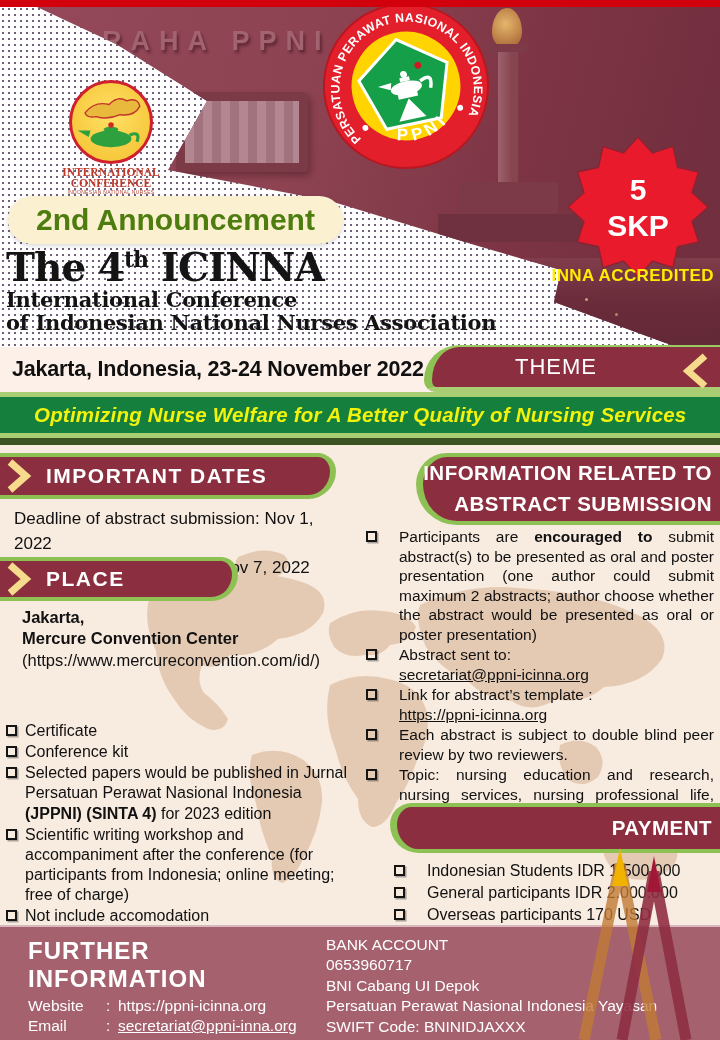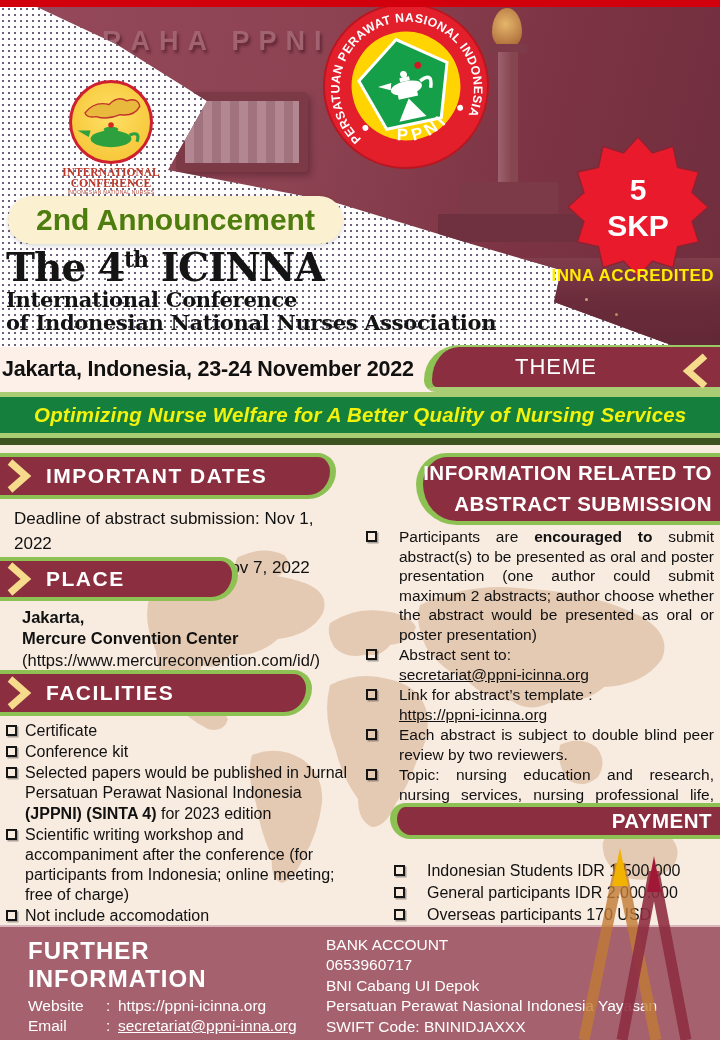--- a/index.html
+++ b/index.html
@@ -54,21 +54,21 @@
                  font-family:"DejaVu Serif", serif; }
   .title-main { font-size:39px; font-weight:bold; letter-spacing:-1px; line-height:1.1; }
   .title-main sup { font-size:22px; }
   .title-sub { font-size:21px; font-weight:bold; line-height:1.08; letter-spacing:-.3px; }
 
   .skp { position:absolute; left:566px; top:132px; z-index:2; }
   .inna { position:absolute; right:6px; top:266px; z-index:2; color:#ffec00; font-weight:bold;
           font-size:17px; letter-spacing:.4px; }
 
   .date-band { position:absolute; left:0; top:347px; width:470px; height:45px; z-index:4;
-               background:#fcf0e8; display:flex; align-items:center; padding-left:2px; }
+               background:#fcf0e8; display:flex; align-items:center; padding-left:12px; }
   .date-band span { font-weight:bold; font-size:21.5px; color:#101010; letter-spacing:-.2px; }
 
   .theme-banner { position:absolute; left:424px; top:345px; width:296px; height:47px; z-index:5;
                   background:#8b2e3f; border-left:8px solid #8dc153; border-bottom:5px solid #a8cd73;
                   border-top:2px solid #9bca62; border-radius:52px 0 0 18px;
                   display:flex; align-items:center; justify-content:center; }
   .theme-banner span { color:#fff; font-weight:normal; font-size:22px; letter-spacing:1px; padding-right:40px; }
   .theme-chevron { position:absolute; right:10px; top:6px; }
 
   
@@ -92,21 +92,21 @@
   .banner.br { right:0; border-top:4px solid #8dc153; border-bottom:4px solid #8dc153;
                border-left:7px solid #8dc153; border-radius:44px 0 0 58px;
                justify-content:flex-end; text-align:right; padding-right:8px;
                font-size:20.5px; letter-spacing:.5px; }
   .chv { position:absolute; left:6px; }
 
   .b-dates { top:8px;  height:46px; width:336px; }
   .b-place { top:112px; height:44px; width:238px; }
   .b-fac   { top:225px; height:46px; width:312px; }
   .b-info  { top:8px;  height:72px; line-height:1.5; }
-  .b-pay   { top:358px; height:36px; width:330px; font-size:22px; }
+  .b-pay   { top:358px; height:50px; width:330px; font-size:22px; }
 
   .dates-text { position:absolute; left:14px; top:62px; font-size:17px; line-height:1.45; color:#111; z-index:2; }
   .place-text { position:absolute; left:22px; top:162px; font-size:16.5px; line-height:1.3; color:#111; z-index:2; }
   .bold { font-weight:bold; }
 
   .col-left  { position:absolute; left:0; top:0; width:352px; height:480px; }
   .col-right { position:absolute; left:352px; top:0; width:368px; height:480px; }
 
   .list-fac { position:absolute; left:6px; top:276px; width:344px; font-size:16px; line-height:1.26; color:#111; z-index:2; }
   .list-abs { position:absolute; left:10px; top:82px; width:352px; font-size:15.5px; line-height:1.26;
@@ -270,26 +270,20 @@
           <polyline points="4,3 20,17 4,31" stroke="#f7db8d" stroke-width="7" fill="none"></polyline>
         </svg>
         <span>PLACE</span>
       </div>
       <div class="place-text">
         <div class="bold">Jakarta,</div>
         <div class="bold">Mercure Convention Center</div>
         <div>(https://www.mercureconvention.com/id/)</div>
       </div>
 
-      <div class="banner bl b-fac">
-        <svg class="chv" width="26" height="34" viewBox="0 0 26 34">
-          <polyline points="4,3 20,17 4,31" stroke="#f7db8d" stroke-width="7" fill="none"></polyline>
-        </svg>
-        <span>FACILITIES</span>
-      </div>
       <div class="list-fac">
           <div class="chk-row">
             <span class="cbx"></span>
             <span class="itx"><span>Certificate</span></span>
           </div>
           <div class="chk-row">
             <span class="cbx"></span>
             <span class="itx"><span>Conference kit</span></span>
           </div>
           <div class="chk-row">

